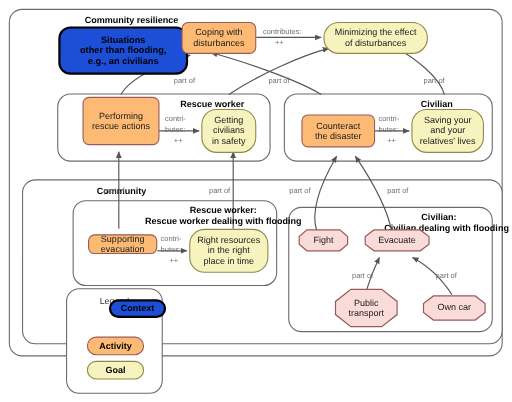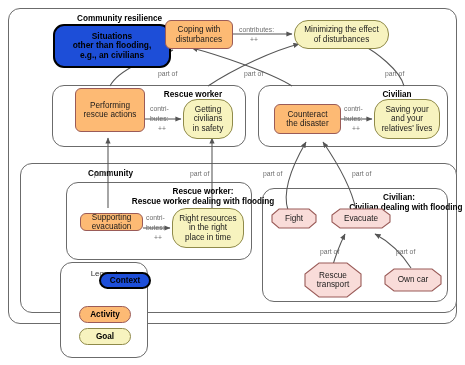--- a/index.html
+++ b/index.html
@@ -290,21 +290,21 @@
     </svg>
     <div class="oct-label">Evacuate</div>
   </div>
 
   <div class="oct-wrap" style="left:305px; top:263px; width:56px; height:34px;">
     <svg width="56" height="34" viewBox="0 0 56 34">
       <polygon points="14,0 42,0 56,11 56,23 42,34 14,34 0,23 0,11" fill="#f9dcd9" stroke="#9a5b58" stroke-width="1.1"></polygon>
     </svg>
     <div class="oct-label">
       <div>
-        <span>Rescue</span>
+        <span>Public</span>
         <span>transport</span>
       </div>
     </div>
   </div>
 
   <div class="oct-wrap" style="left:385px; top:269px; width:56px; height:22px;">
     <svg width="56" height="22" viewBox="0 0 56 22">
       <polygon points="9,0 47,0 56,7 56,15 47,22 9,22 0,15 0,7" fill="#f9dcd9" stroke="#9a5b58" stroke-width="1.1"></polygon>
     </svg>
     <div class="oct-label">Own car</div>

